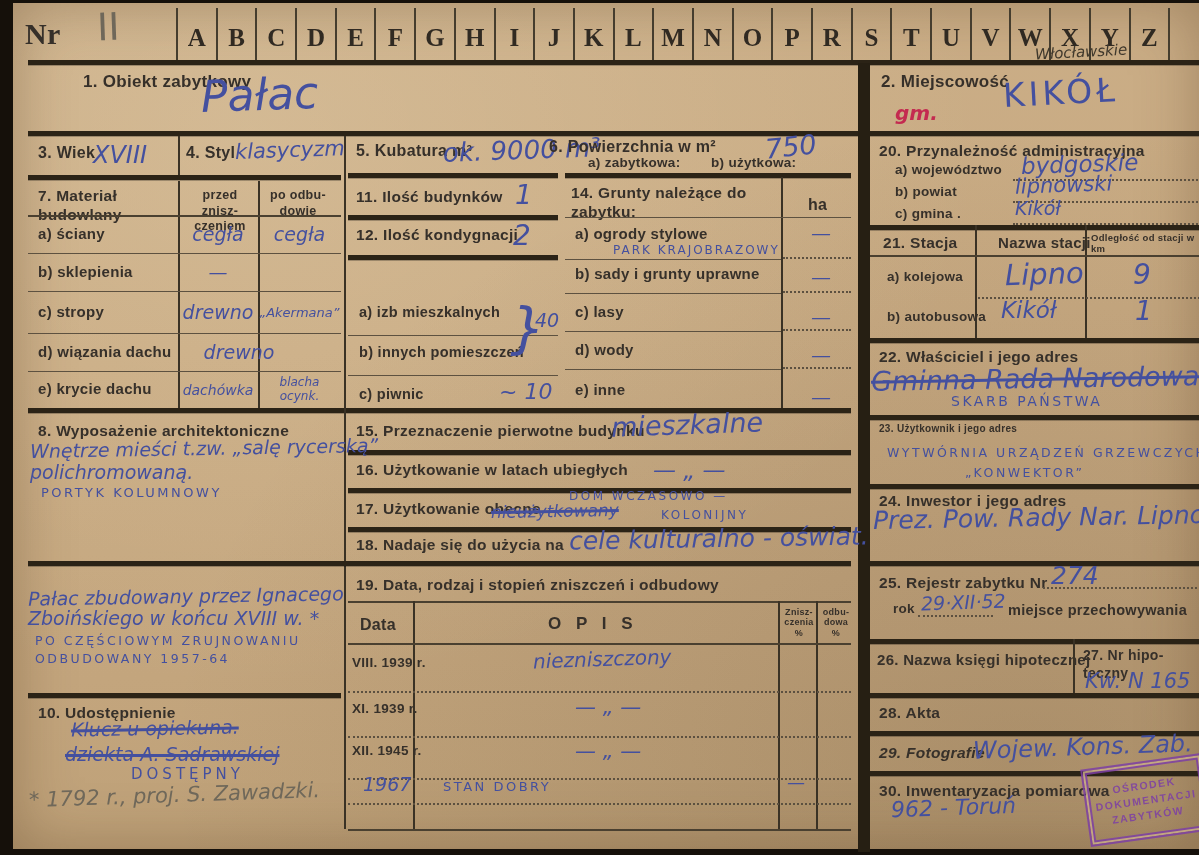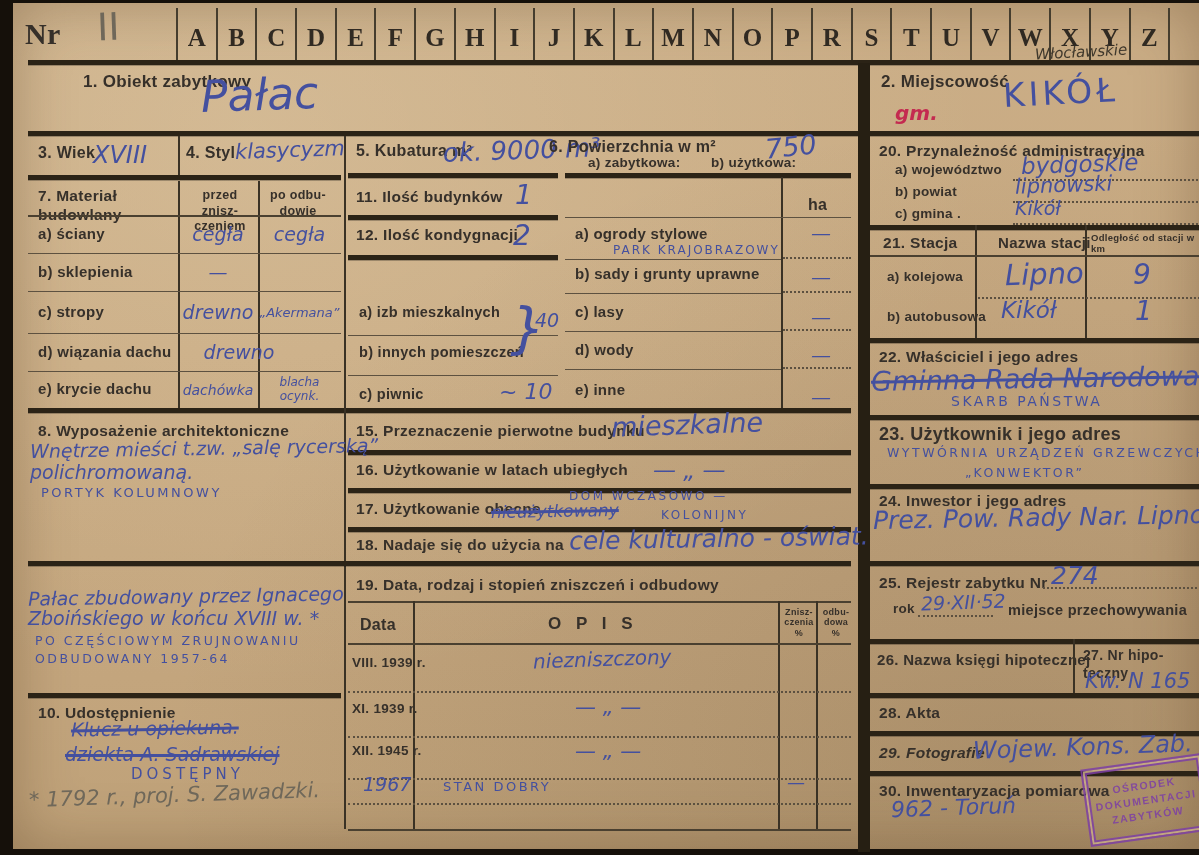--- a/index.html
+++ b/index.html
@@ -176,20 +176,22 @@
   <div class="hbar" style="left:335px;top:252px;width:210px;"></div>
   <span class="lbl" style="left:346px;top:300px;font-size:14.5px;">a) izb mieszkalnych</span>
   <div class="thin" style="left:335px;top:332px;width:210px;"></div>
   <span class="lbl" style="left:346px;top:340px;font-size:14.5px;">b) innych pomieszczeń</span>
   <span class="ink" style="left:497px;top:292px;font-size:56px;font-weight:300;">}</span>
   <span class="ink" style="left:522px;top:306px;font-size:19px;">40</span>
   <div class="thin" style="left:335px;top:372px;width:210px;"></div>
   <span class="lbl" style="left:346px;top:382px;font-size:14.5px;">c) piwnic</span>
   <span class="ink" style="left:486px;top:376px;font-size:22px;">~ 10</span>
 
+  <span class="lbl" style="left:558px;top:180px;font-size:15.5px;">14. Grunty należące do
+zabytku:</span>
   <span class="lbl" style="left:795px;top:192px;">ha</span>
   <div class="vline" style="left:768px;top:174px;height:231px;width:1.5px;"></div>
   <div class="thin" style="left:552px;top:214px;width:286px;"></div>
 
   <span class="lbl" style="left:562px;top:222px;font-size:15px;">a) ogrody stylowe</span>
   <span class="ink caps" style="left:600px;top:240px;font-size:12px;letter-spacing:2px;">PARK KRAJOBRAZOWY</span>
   <span class="ink" style="left:798px;top:218px;font-size:20px;">—</span>
   <div class="thin" style="left:552px;top:256px;width:216px;"></div>
   <div class="dot" style="left:770px;top:254px;width:68px;"></div>
 
@@ -244,21 +246,21 @@
   <div class="hbar" style="left:335px;top:524px;width:503px;"></div>
   <span class="lbl" style="left:343px;top:532px;font-size:15.5px;">18. Nadaje się do użycia na</span>
   <span class="ink" style="left:556px;top:521px;font-size:25px;transform:rotate(-1deg);">cele kulturalno - oświat.</span>
   <div class="hbar" style="left:15px;top:558px;width:823px;"></div>
 
   <span class="lbl" style="left:25px;top:418px;font-size:15.5px;">8. Wyposażenie architektoniczne</span>
   <span class="ink" style="left:17px;top:434px;font-size:19px;transform:rotate(-1deg);">Wnętrze mieści t.zw. „salę rycerską”</span>
   <span class="ink" style="left:17px;top:458px;font-size:19px;">polichromowaną.</span>
   <span class="ink caps" style="left:28px;top:482px;font-size:13px;">PORTYK KOLUMNOWY</span>
 
-  <span class="lbl" style="left:866px;top:420px;font-size:18px;">23. Użytkownik i jego adres</span>
+  <span class="lbl" style="left:866px;top:420px;font-size:10px;">23. Użytkownik i jego adres</span>
   <span class="ink caps" style="left:874px;top:442px;font-size:12.5px;">WYTWÓRNIA URZĄDZEŃ GRZEWCZYCH</span>
   <span class="ink caps" style="left:952px;top:462px;font-size:12.5px;">„KONWEKTOR”</span>
   <div class="hbar" style="left:857px;top:481px;width:338px;"></div>
   <span class="lbl" style="left:866px;top:488px;font-size:15.5px;">24. Inwestor i jego adres</span>
   <span class="ink" style="left:860px;top:500px;font-size:25px;transform:rotate(-1deg);">Prez. Pow. Rady Nar. Lipno</span>
   <div class="hbar" style="left:857px;top:558px;width:338px;"></div>
 
   <span class="ink" style="left:15px;top:582px;font-size:19px;transform:rotate(-1deg);">Pałac zbudowany przez Ignacego</span>
   <span class="ink" style="left:15px;top:604px;font-size:19px;">Zboińskiego w końcu XVIII w. *</span>
   <span class="ink caps" style="left:22px;top:630px;font-size:12.5px;">PO CZĘŚCIOWYM ZRUJNOWANIU</span>

